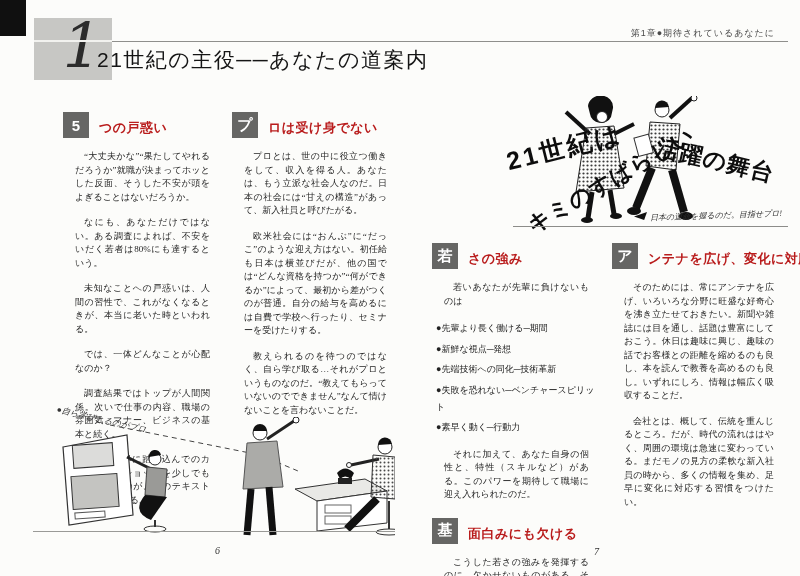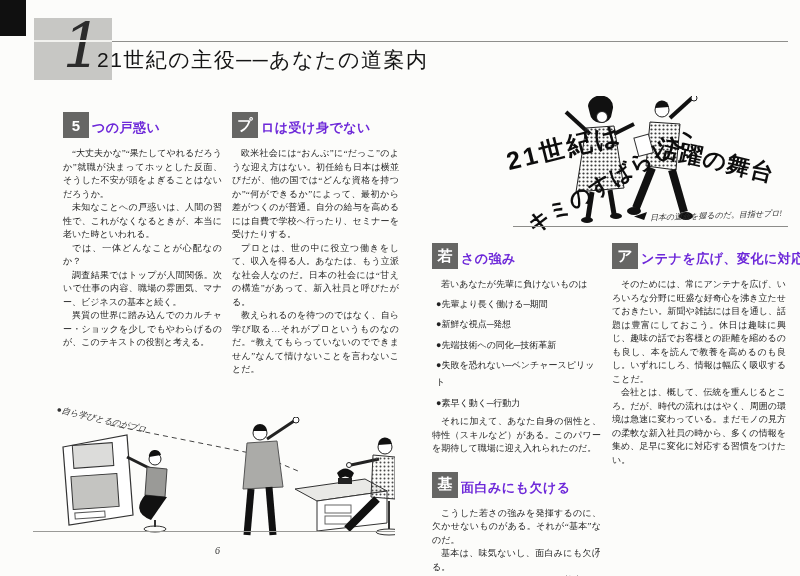--- a/index.html
+++ b/index.html
@@ -41,25 +41,25 @@
   .col-r2{left:612px;top:243px;width:174px;}
 
   .sec-head{display:flex;align-items:flex-end;margin:0 0 9px 0;}
   .sec-box{
     width:26px;height:26px;background:#666664;color:#ffffff;flex:0 0 26px;
     display:flex;align-items:center;justify-content:center;
     font-family:"Liberation Sans",sans-serif;font-weight:bold;font-size:15px;
   }
   .sec-rest{
     font-family:"Liberation Sans",sans-serif;font-weight:bold;
-    font-size:13px;letter-spacing:0.5px;color:#6d28d9;
-    margin-left:3px;padding-bottom:1px;white-space:nowrap;
+    font-size:13px;letter-spacing:0.5px;color:#b91c1c;
+    margin-left:10px;padding-bottom:1px;white-space:nowrap;
   }
   .body p{
-    margin:0;font-size:9px;line-height:1.5;text-align:justify;
+    margin:12px;font-size:9px;line-height:1.5;text-align:justify;
     text-indent:1em;color:#252525;
   }
   .body .intro{text-indent:1em;}
   .body .bullet{
     margin:4px;font-size:9px;line-height:1.85;text-align:left;text-indent:0;
   }
   .sec{margin-bottom:16px;}
 
   
   .office-illo{position:absolute;left:55px;top:417px;width:340px;height:125px;}
@@ -91,47 +91,49 @@
 <body>
 
 <div class="spread">
 
   <div class="corner-mark"></div>
   <div class="chapter-box">
     <div class="chapter-num">1</div>
   </div>
   <div class="rule-top"></div>
   <div class="rule-top-inbox"></div>
+  <div class="chapter-label">第1章●期待されているあなたに</div>
   <div class="page-title">21世紀の主役──あなたの道案内</div>
 
   <div class="col col-l1">
     <div class="sec">
       <div class="sec-head">
         <span class="sec-box">5</span>
         <span class="sec-rest">つの戸惑い</span>
       </div>
       <div class="body">
         <p>“大丈夫かな”“果たしてやれるだろうか”就職が決まってホッとした反面、そうした不安が頭をよぎることはないだろうか。</p>
+        <p>なにも、あなただけではない。ある調査によれば、不安をいだく若者は80%にも達するという。</p>
         <p>未知なことへの戸惑いは、人間の習性で、これがなくなるときが、本当に老いた時といわれる。</p>
         <p>では、一体どんなことが心配なのか？</p>
         <p>調査結果ではトップが人間関係。次いで仕事の内容、職場の雰囲気、マナー、ビジネスの基本と続く。</p>
         <p>異質の世界に踏み込んでのカルチャー・ショックを少しでもやわらげるのが、このテキストの役割と考える。</p>
       </div>
     </div>
   </div>
 
   <div class="col col-l2">
     <div class="sec">
       <div class="sec-head">
         <span class="sec-box">プ</span>
         <span class="sec-rest">ロは受け身でない</span>
       </div>
       <div class="body">
+        <p>プロとは、世の中に役立つ働きをして、収入を得る人。あなたは、もう立派な社会人なのだ。日本の社会には“甘えの構造”があって、新入社員と呼びたがる。</p>
         <p>欧米社会には“おんぶ”に“だっこ”のような迎え方はない。初任給も日本は横並びだが、他の国では“どんな資格を持つか”“何ができるか”によって、最初から差がつくのが普通。自分の給与を高めるには自費で学校へ行ったり、セミナーを受けたりする。</p>
-        <p>プロとは、世の中に役立つ働きをして、収入を得る人。あなたは、もう立派な社会人なのだ。日本の社会には“甘えの構造”があって、新入社員と呼びたがる。</p>
         <p>教えられるのを待つのではなく、自ら学び取る…それがプロというものなのだ。“教えてもらっていないのでできません”なんて情けないことを言わないことだ。</p>
       </div>
     </div>
   </div>
 
   <div class="illo-caption">●自ら学びとるのがプロ</div>
   <svg class="office-illo" viewBox="0 0 340 125">
     <defs>
       <pattern id="dots" width="4" height="4" patternUnits="userSpaceOnUse">
         <circle cx="1.5" cy="1.5" r="1" fill="#4a4a4a"></circle>

